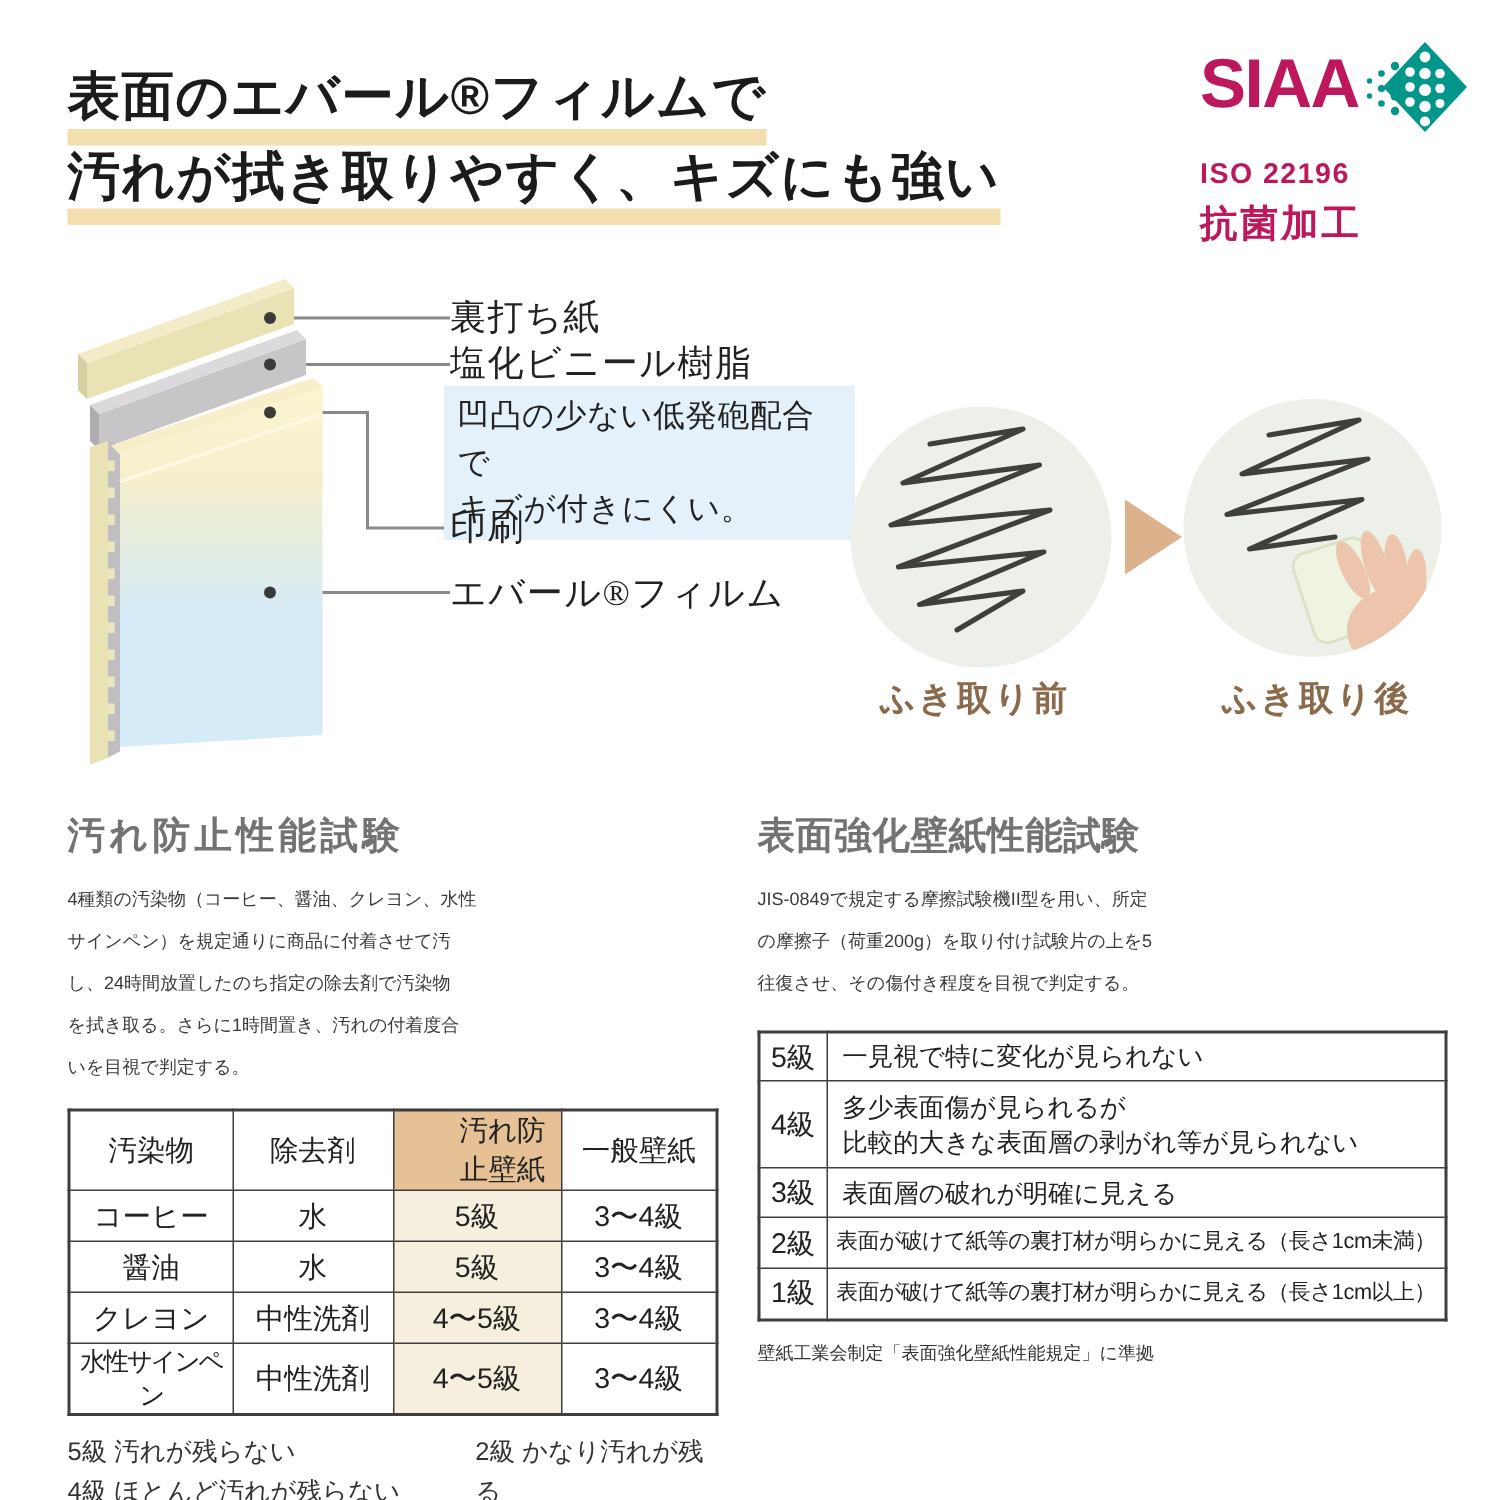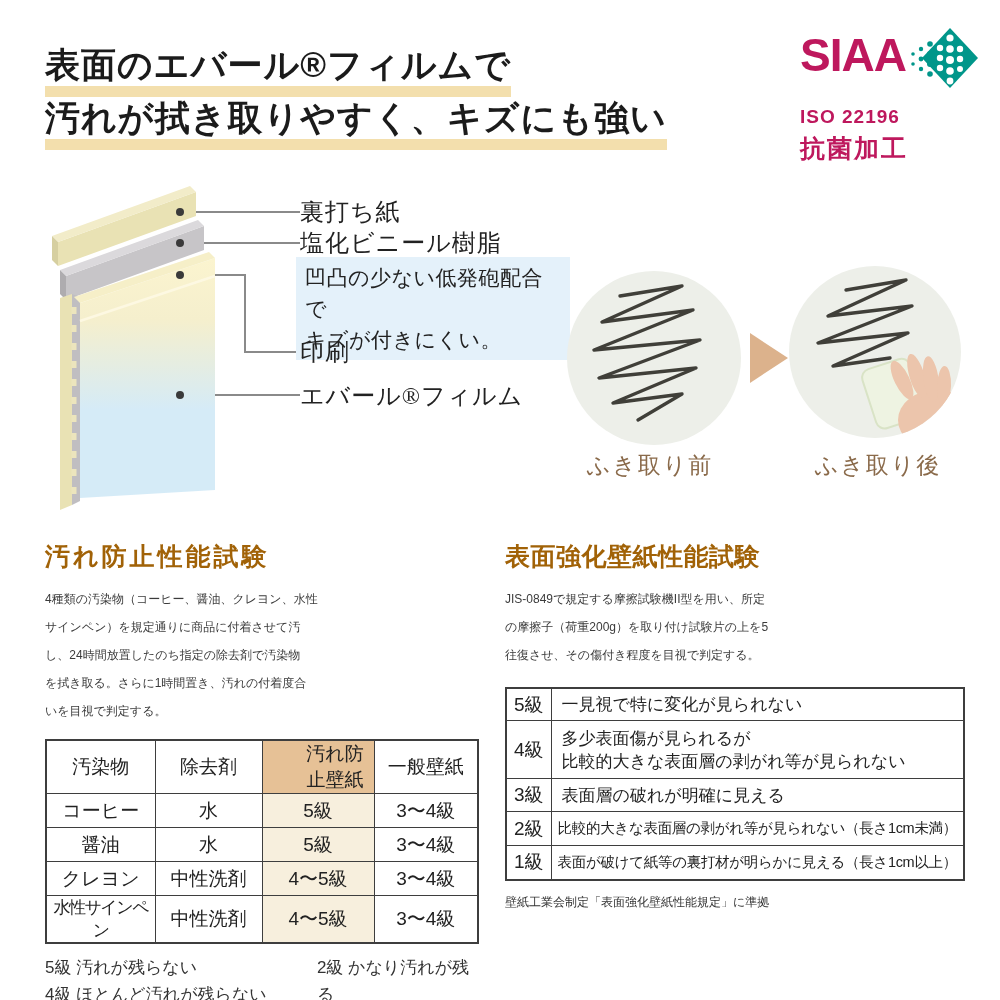--- a/index.html
+++ b/index.html
@@ -21,24 +21,24 @@
   .siaa-iso { font-size:19px; font-weight:bold; letter-spacing:1px; margin-top:2px; }
   .siaa-label { font-size:25px; font-weight:bold; letter-spacing:2px; margin-top:4px; }
 
   
   .dg-label { position:absolute; font-size:24px; color:#222; line-height:30px; letter-spacing:1px; }
   .dg-note { position:absolute; left:296px; top:257px; width:274px; background:#e4f1fa;
              font-size:21px; line-height:31px; color:#222; padding:5px 9px; letter-spacing:0.5px; }
 
   
   .wipe-caption { position:absolute; width:140px; text-align:center; font-size:23px;
-                  font-weight:normal; color:#8a6a4a; letter-spacing:2px; }
-
-  
-  .sec-heading { font-size:25px; font-weight:600; color:#a16207; letter-spacing:3px; }
+                  font-weight:bold; color:#8a6a4a; letter-spacing:2px; }
+
+  
+  .sec-heading { font-size:25px; font-weight:600; color:#737373; letter-spacing:3px; }
   .sec-desc { font-size:12px; line-height:28px; color:#3b3b3b; margin-top:12px; }
 
   table { border-collapse:collapse; background:#fff; }
   .stain-table { border:2.5px solid #3e3e3e; }
   .stain-table th, .stain-table td { border:1.6px solid #3e3e3e; text-align:center;
       font-size:19px; font-weight:500; color:#222; height:34px; padding:0 2px; }
   .stain-table .hl-head { background:#e6c196;padding-left:36px; }
   .stain-table .hl-cell { background:#f7efdd; }
   .stain-table .tight { font-size:17px; letter-spacing:-1.5px; }
 
@@ -264,21 +264,21 @@
         <td class="grade">4級</td>
         <td class="desc pre">多少表面傷が見られるが
 比較的大きな表面層の剥がれ等が見られない</td>
       </tr>
       <tr style="height:33px;">
         <td class="grade">3級</td>
         <td class="desc">表面層の破れが明確に見える</td>
       </tr>
       <tr style="height:34px;">
         <td class="grade">2級</td>
-        <td class="desc small">比較的大きな表面層の剥がれ等が見られない（長さ1cm未満）</td>
+        <td class="desc small">表面が破けて紙等の裏打材が明らかに見える（長さ1cm未満）</td>
       </tr>
       <tr style="height:34px;">
         <td class="grade">1級</td>
         <td class="desc small">表面が破けて紙等の裏打材が明らかに見える（長さ1cm以上）</td>
       </tr>
     </tbody>
       </table>
 
     <div class="strength-note">壁紙工業会制定「表面強化壁紙性能規定」に準拠</div>
   </div>

